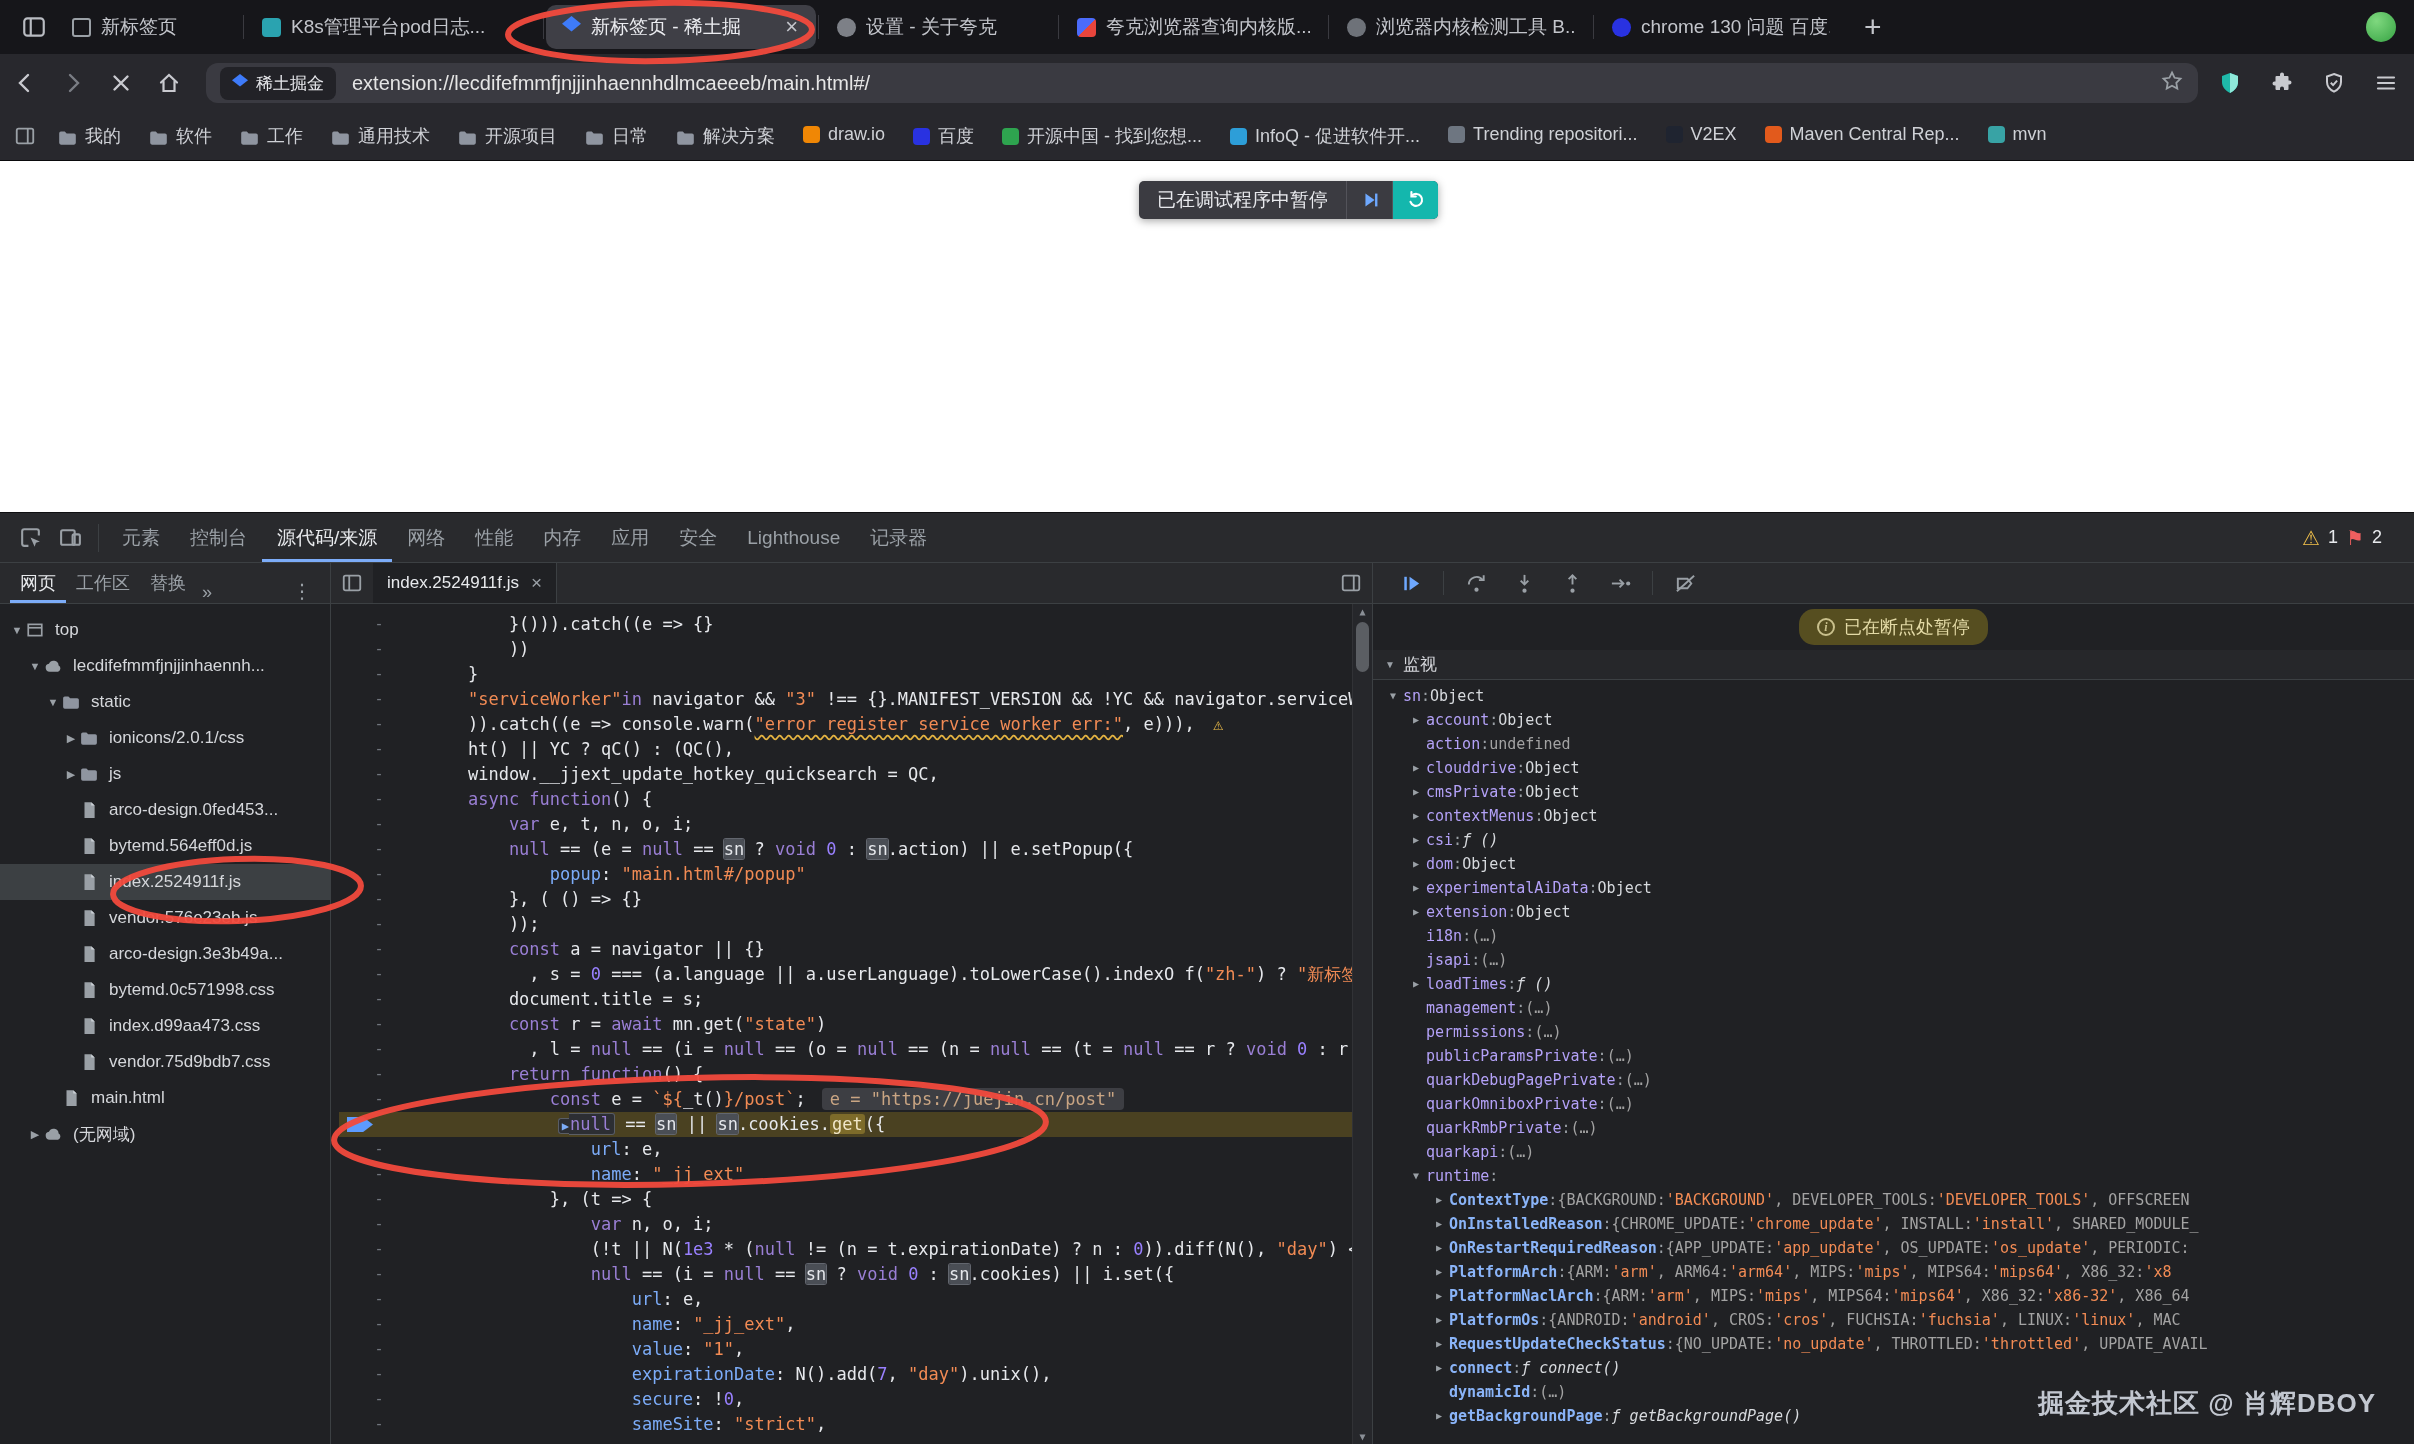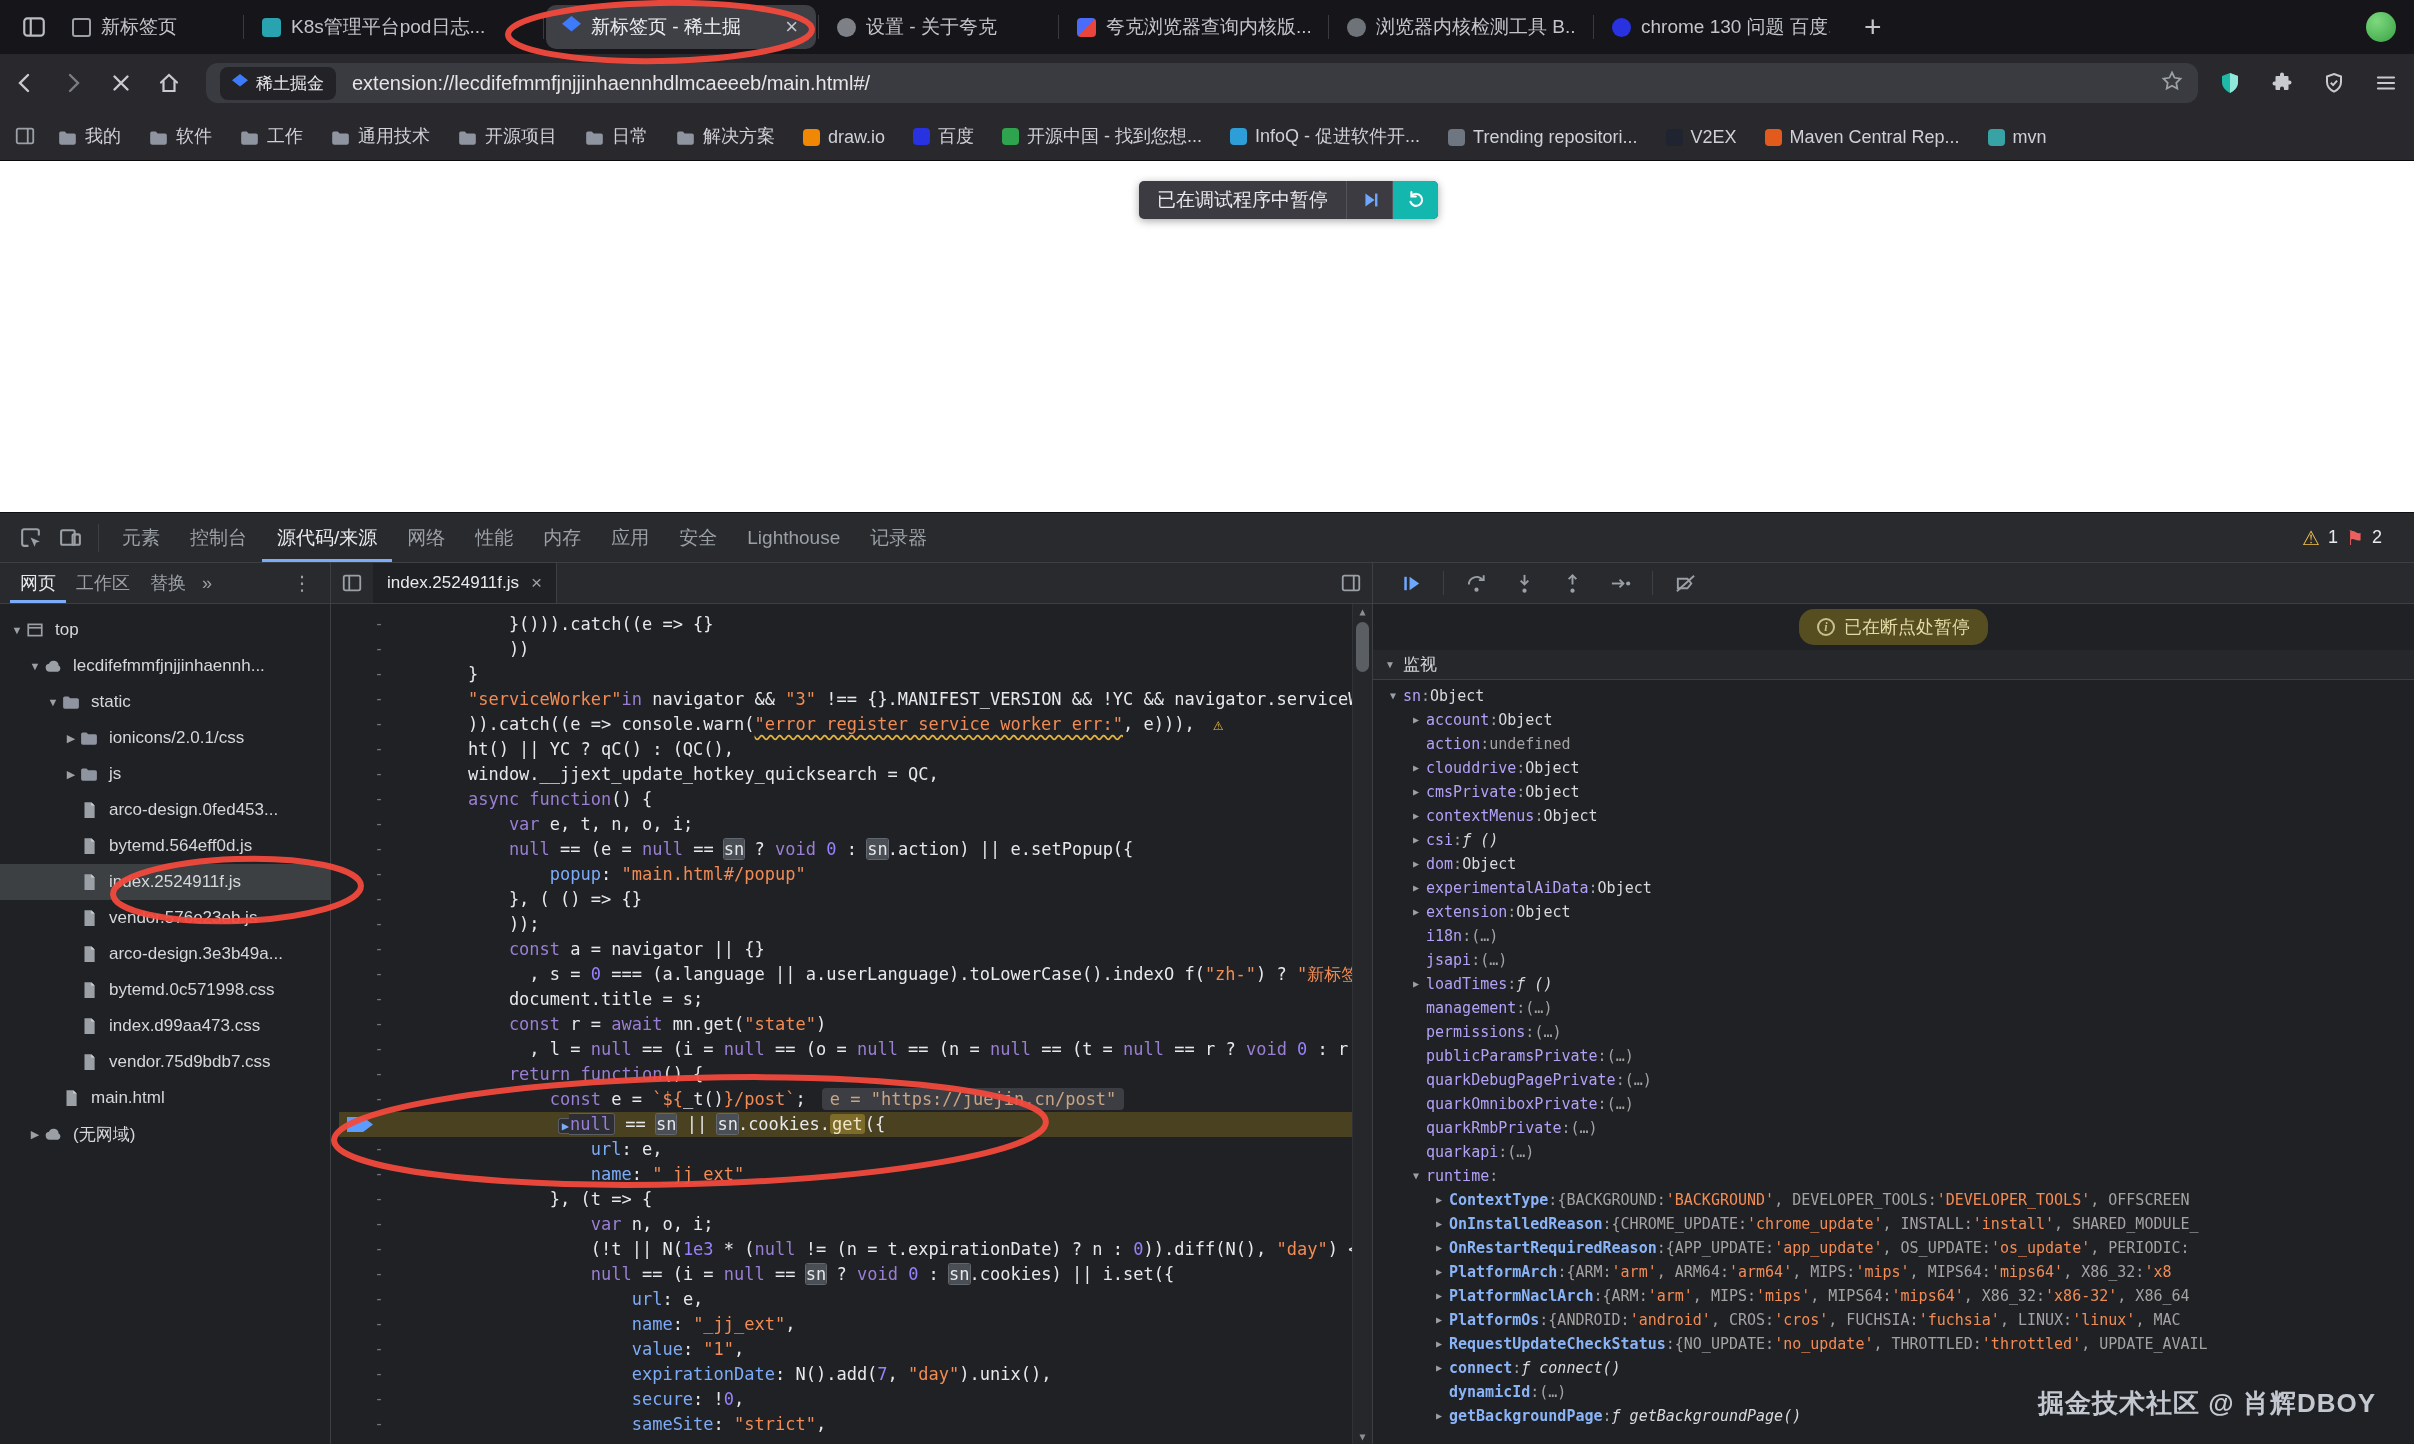--- a/index.html
+++ b/index.html
@@ -78,21 +78,21 @@
   .vsep{width:1px;height:28px;background:#3c4043;margin:0 8px;flex:none;}
   .dttab{padding:0 15px;font-size:19px;color:#9aa0a6;height:100%;display:flex;align-items:center;white-space:nowrap;}
   .dttab.active{color:#e8eaed;box-shadow:inset 0 -3px 0 #7cacf8;}
   .dt-spacer{flex:1;}
   .statbox{display:flex;align-items:center;gap:8px;margin-right:22px;font-size:18px;color:#e8eaed;}
   .wglyph{color:#f2c14b;font-size:20px;}
   .eglyph{color:#ee5f5f;font-size:20px;}
 
   .dt-body{flex:1;display:flex;min-height:0;}
   .dt-left{width:331px;flex:none;border-right:1px solid #3c4043;display:flex;flex-direction:column;min-width:0;}
-  .dt-subbar{height:41px;flex:none;background:#292a2d;border-bottom:1px solid #3c4043;display:flex;align-items:center;padding:0 10px;font-size:18px;color:#9aa0a6;}
+  .dt-subbar{height:41px;flex:none;background:#292a2d;border-bottom:1px solid #3c4043;display:flex;align-items:flex-end;padding:0 10px;font-size:18px;color:#9aa0a6;}
   .ltab{padding:0 10px;height:100%;display:flex;align-items:center;white-space:nowrap;}
   .ltab.active{color:#e8eaed;box-shadow:inset 0 -3px 0 #7cacf8;}
   .chev{padding:0 6px;font-size:18px;}
   .kebab{margin-left:auto;font-size:20px;padding:0 8px;color:#9aa0a6;}
   .tree{flex:1;overflow:hidden;padding-top:8px;font-size:17px;color:#d5d7db;}
   .trow{height:36px;display:flex;align-items:center;white-space:nowrap;overflow:hidden;}
   .trow.sel{background:#3c4043;}
   .tarrow{width:18px;flex:none;font-size:11px;color:#9aa0a6;text-align:center;}
   .ticn{width:22px;height:18px;flex:none;margin-right:7px;display:flex;align-items:center;}
   .ticn svg{width:18px;height:18px;}
@@ -267,21 +267,21 @@
       </div>
   </div>
 
   <div class="bookmarks">
     <span class="bm-left">
       <svg viewBox="0 0 24 24" fill="none" stroke="currentColor" stroke-width="2">
           <rect x="3" y="4" width="18" height="16" rx="2"></rect>
           <path d="M15 4v16"></path>
         </svg>
     </span>
-    <span id="bookmarks" style="display:flex;align-items:flex-end;gap:8px;">
+    <span id="bookmarks" style="display:flex;align-items:flex-start;gap:8px;">
         <span class="bm">
           <span class="fo"><svg viewBox="0 0 16 16">
               <path fill="#8f95a0" d="M1 4.5A1.5 1.5 0 0 1 2.5 3h3.2l1.6 1.6h6.2A1.5 1.5 0 0 1 15 6.1v6.4a1.5 1.5 0 0 1-1.5 1.5h-11A1.5 1.5 0 0 1 1 12.5z"></path>
             </svg></span>
           <span>我的</span>
         </span>
         <span class="bm">
           <span class="fo"><svg viewBox="0 0 16 16">
               <path fill="#8f95a0" d="M1 4.5A1.5 1.5 0 0 1 2.5 3h3.2l1.6 1.6h6.2A1.5 1.5 0 0 1 15 6.1v6.4a1.5 1.5 0 0 1-1.5 1.5h-11A1.5 1.5 0 0 1 1 12.5z"></path>
             </svg></span>

